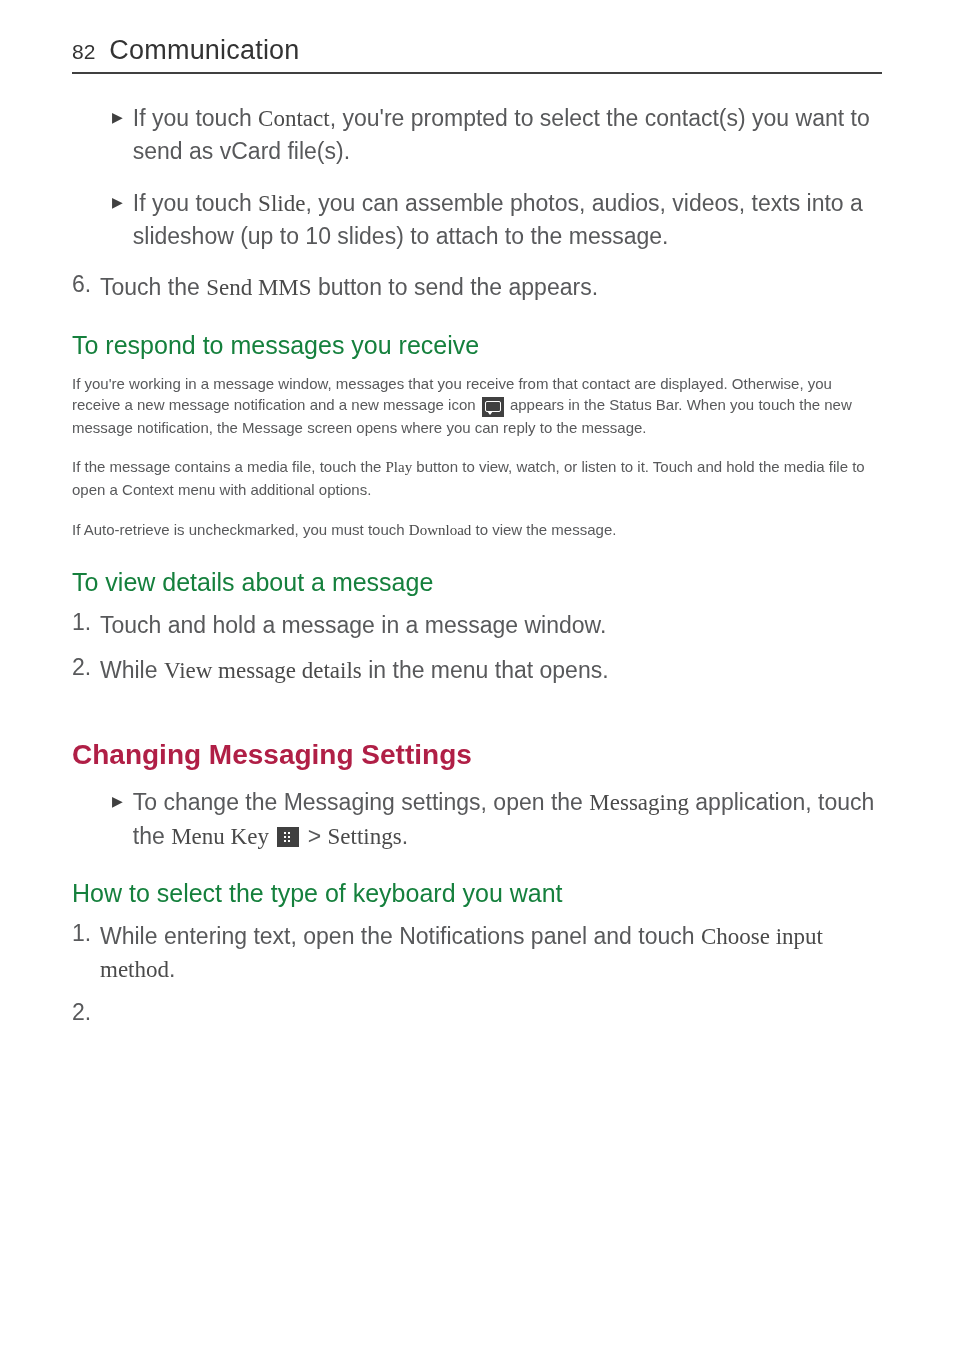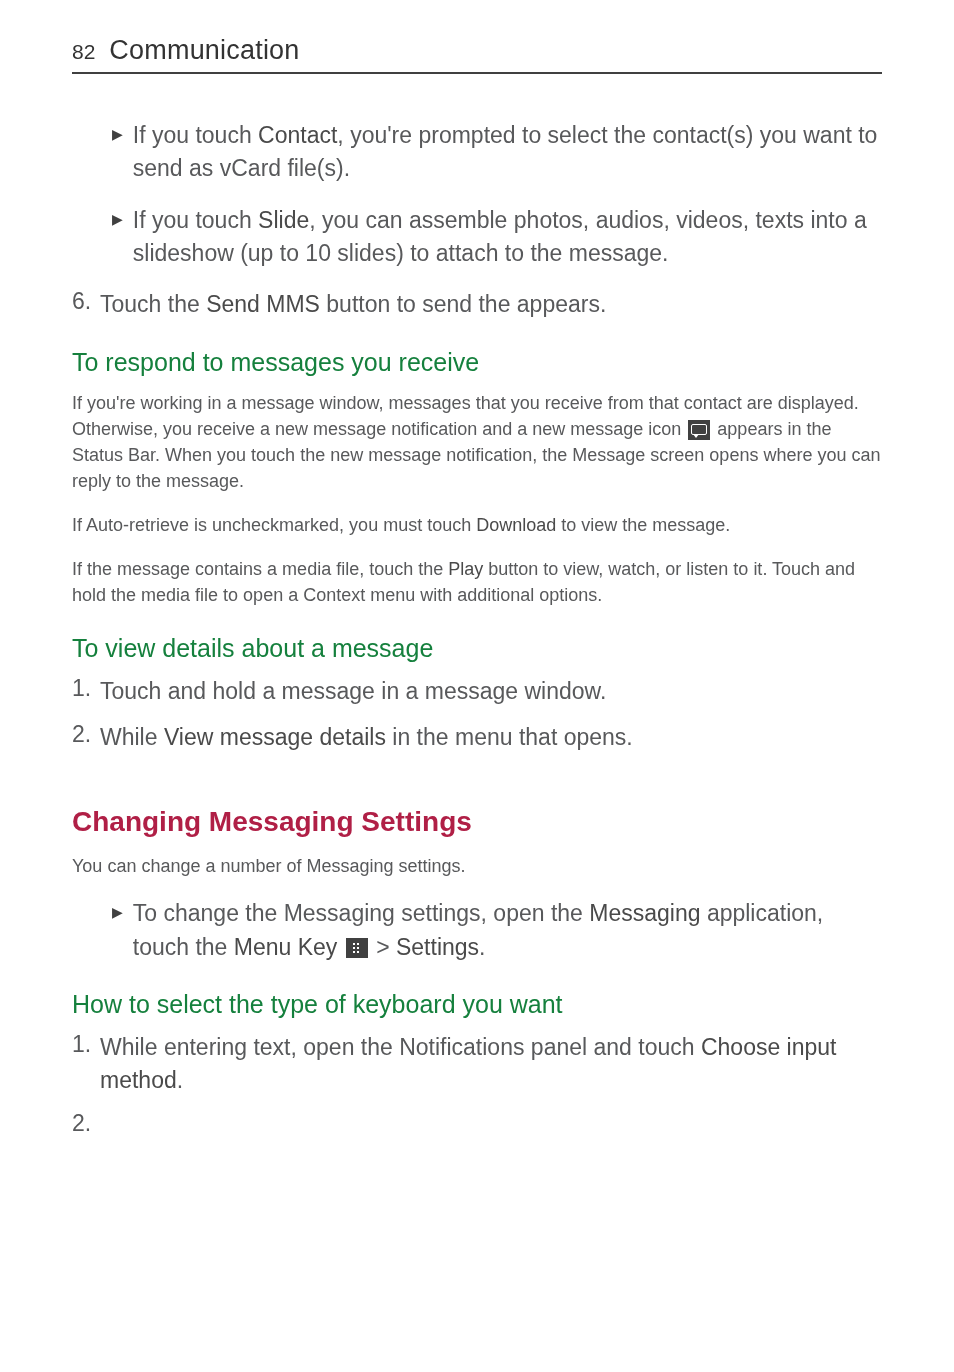--- a/index.html
+++ b/index.html
@@ -13,21 +13,21 @@
       box-sizing: border-box;
     }
     .page {
       padding: 35px 72px 50px 72px;
     }
     .header {
       display: flex;
       align-items: baseline;
       border-bottom: 2px solid #404040;
       padding-bottom: 6px;
-      margin-bottom: 45px;
+      margin-bottom: 28px;
     }
     .page-number {
       font-size: 21px;
       color: #333;
       font-weight: 500;
       margin-right: 14px;
     }
     .header-title {
       font-size: 27px;
       color: #333;
@@ -37,20 +37,21 @@
     }
     .body-text {
       font-size: 23px;
       line-height: 1.45;
       color: #58595b;
       font-weight: 300;
     }
     .bold {
       font-weight: 500;
       color: #4a4a4a;
+      font-family: Liberation Serif, serif;
     }
     .bullet-list {
       margin: 0;
       padding: 0;
       list-style: none;
     }
     .bullet-item {
       display: flex;
       align-items: flex-start;
       margin-bottom: 18px;
@@ -84,21 +85,21 @@
       margin-bottom: 12px;
     }
     .main-heading {
       color: #b01f46;
       font-size: 28px;
       font-weight: 700;
       margin-top: 52px;
       margin-bottom: 15px;
     }
     .para {
-      font-size: 18px;
+      font-size: 15px;
       line-height: 1.45;
       color: #58595b;
       font-weight: 300;
       margin-bottom: 18px;
       margin-top: 13px;
     }
     .icon-box {
       display: inline-block;
       width: 22px;
       height: 20px;
@@ -171,44 +172,43 @@
     </span>
   </div>
 
   <div class="section-heading">To respond to messages you receive</div>
 
   <div class="para">
     <span>If you're working in a message window, messages that you receive from that contact are displayed. Otherwise, you receive a new message notification and a new message icon </span><span class="icon-box icon-message"></span><span> appears in the Status Bar. When you touch the new message notification, the Message screen opens where you can reply to the message.</span>
   </div>
 
   <div class="para">
+    <span>If the message contains a media file, touch the </span><span class="bold">Play</span><span> button to view, watch, or listen to it. Touch and hold the media file to open a Context menu with additional options.</span>
+  </div>
+
+  <div class="para">
     <span>If Auto-retrieve is uncheckmarked, you must touch </span><span class="bold">Download</span><span> to view the message.</span>
-  </div>
-
-  <div class="para">
-    <span>If the message contains a media file, touch the </span><span class="bold">Play</span><span> button to view, watch, or listen to it. Touch and hold the media file to open a Context menu with additional options.</span>
   </div>
 
   <div class="section-heading">To view details about a message</div>
 
   <div class="numbered-item">
     <span class="numbered-marker">1.</span>
     <span class="body-text">Touch and hold a message in a message window.</span>
   </div>
 
   <div class="numbered-item">
     <span class="numbered-marker">2.</span>
     <span class="body-text">
       <span>While </span><span class="bold">View message details</span><span> in the menu that opens.</span>
     </span>
   </div>
 
   <div class="main-heading">Changing Messaging Settings</div>
 
-  <div class="para">You can change a number of Messaging settings.</div>
 
   <ul class="bullet-list">
     <li class="bullet-item">
       <span class="bullet-marker">▶</span>
       <span class="body-text">
         <span>To change the Messaging settings, open the </span><span class="bold">Messaging</span><span> application, touch the </span><span class="bold">Menu Key</span><span> </span><span class="icon-box icon-menu"></span><span> &gt; </span><span class="bold">Settings</span><span>.</span>
       </span>
     </li>
   </ul>
 

